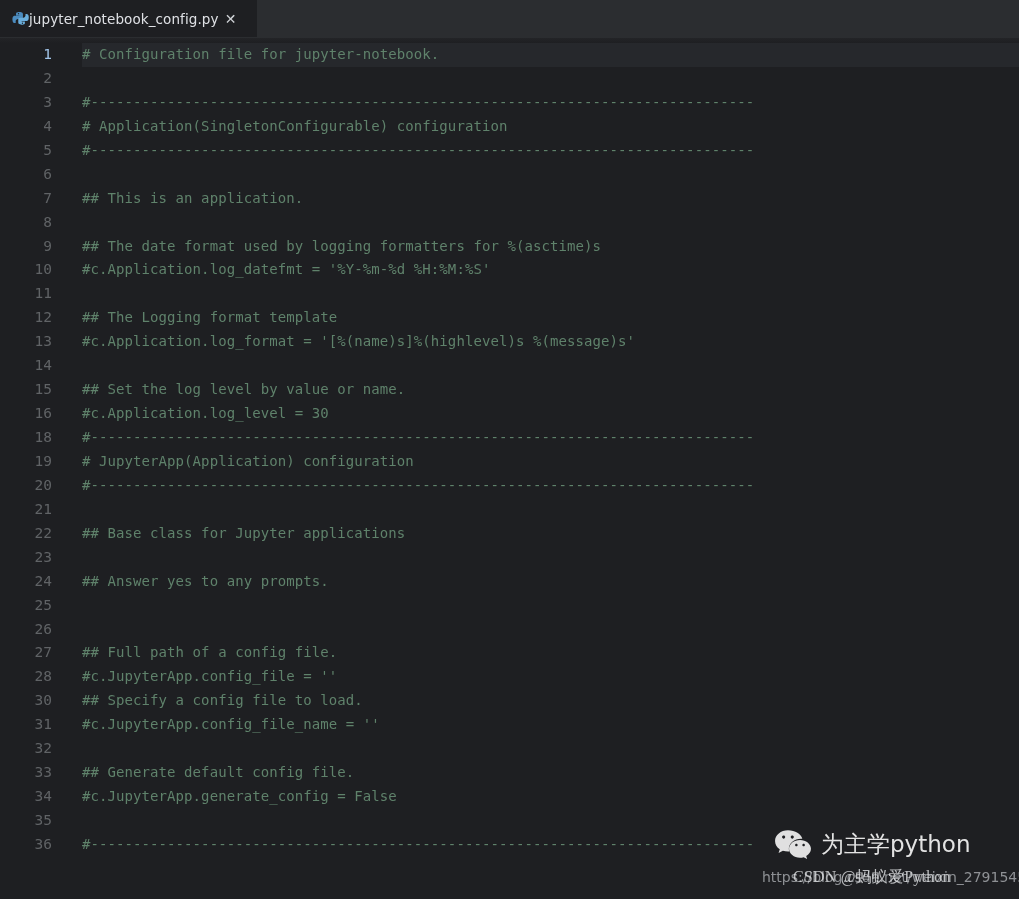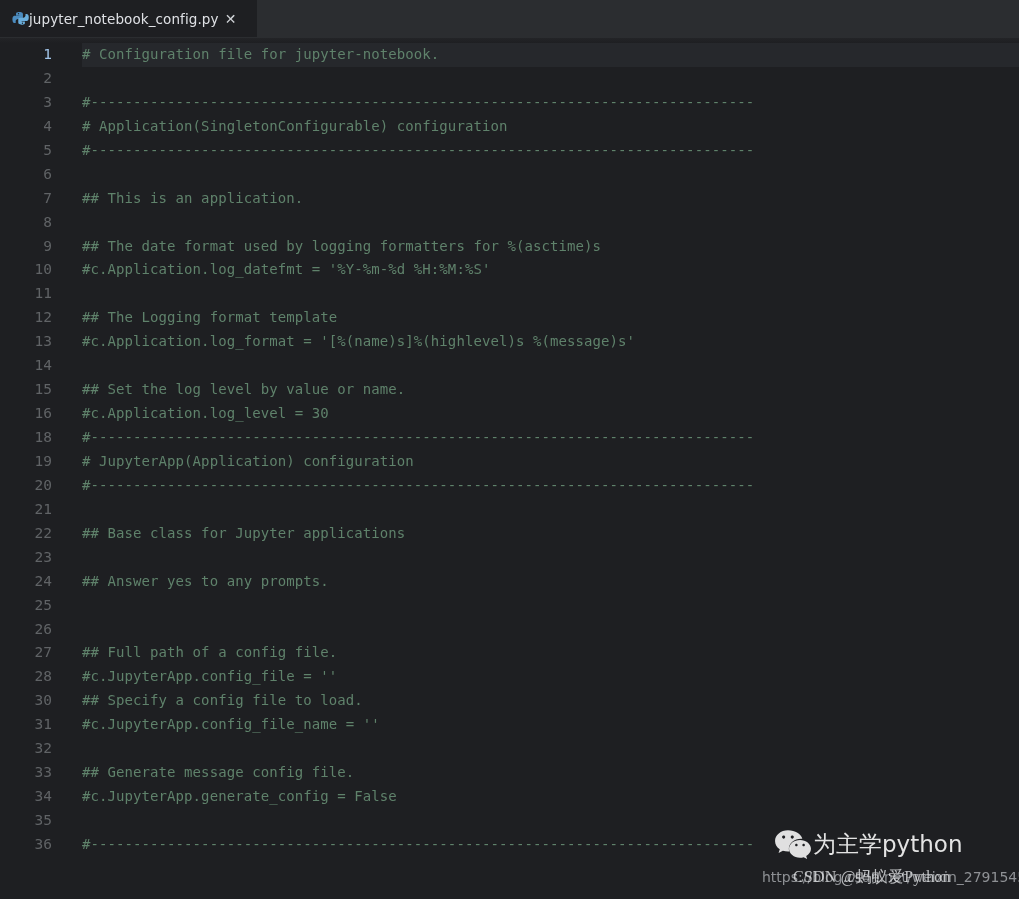--- a/index.html
+++ b/index.html
@@ -142,21 +142,21 @@
     background: #26282c;
   }
 
   
   .wm-wechat {
     position: absolute;
     left: 774px;
     top: 828px;
     display: flex;
     align-items: center;
-    gap: 1px;
+    gap: 9px;
     opacity: 0.93;
     pointer-events: none;
   }
   .wm-wechat .wm-logo {
     width: 38px;
     height: 32px;
     display: block;
   }
   .wm-wechat .wm-text {
     font-family: "DejaVu Sans", sans-serif;
@@ -231,21 +231,21 @@
         <div class="row"><div class="gutter">22</div><div class="code">## Base class for Jupyter applications</div></div>
         <div class="row"><div class="gutter">23</div><div class="code"></div></div>
         <div class="row"><div class="gutter">24</div><div class="code">## Answer yes to any prompts.</div></div>
         <div class="row"><div class="gutter">25</div></div>
         <div class="row"><div class="gutter">26</div><div class="code"></div></div>
         <div class="row"><div class="gutter">27</div><div class="code">## Full path of a config file.</div></div>
         <div class="row"><div class="gutter">28</div><div class="code">#c.JupyterApp.config_file = ''</div></div>
         <div class="row"><div class="gutter">30</div><div class="code">## Specify a config file to load.</div></div>
         <div class="row"><div class="gutter">31</div><div class="code">#c.JupyterApp.config_file_name = ''</div></div>
         <div class="row"><div class="gutter">32</div><div class="code"></div></div>
-        <div class="row"><div class="gutter">33</div><div class="code">## Generate message config file.</div></div>
+        <div class="row"><div class="gutter">33</div><div class="code">## Generate default config file.</div></div>
         <div class="row"><div class="gutter">34</div><div class="code">#c.JupyterApp.generate_config = False</div></div>
         <div class="row"><div class="gutter">35</div><div class="code"></div></div>
         <div class="row"><div class="gutter">36</div><div class="code">#------------------------------------------------------------------------------</div></div>
       </div>
   </div>
 
   <div class="wm-wechat">
     <svg class="wm-logo" viewBox="0 0 44 36">
       <path fill="#efefef" d="M16.2 2C7.9 2 1.2 7.6 1.2 14.5c0 3.9 2.1 7.4 5.5 9.7l-1.4 4.3 5-2.6c1.8.5 3.8.8 5.9.8.5 0 1 0 1.5-.1-.3-1-.5-2-.5-3.1 0-6.5 6.3-11.7 14.1-11.7.5 0 1 0 1.5.1C31.5 6.4 24.6 2 16.2 2zm-5 6.2c1 0 1.8.8 1.8 1.8s-.8 1.8-1.8 1.8-1.9-.8-1.9-1.8.9-1.8 1.9-1.8zm10 0c1 0 1.8.8 1.8 1.8s-.8 1.8-1.8 1.8-1.9-.8-1.9-1.8.9-1.8 1.9-1.8z"></path>
       <path fill="#efefef" d="M42.8 23.6c0-5.7-5.7-10.3-12.7-10.3s-12.7 4.6-12.7 10.3S23.1 33.9 30.1 33.9c1.5 0 2.9-.2 4.2-.6l4.1 2.2-1.1-3.5c3.4-1.9 5.5-5 5.5-8.4zm-16.9-2.9c-.8 0-1.5-.7-1.5-1.5s.7-1.5 1.5-1.5 1.5.7 1.5 1.5-.7 1.5-1.5 1.5zm8.4 0c-.8 0-1.5-.7-1.5-1.5s.7-1.5 1.5-1.5 1.5.7 1.5 1.5-.7 1.5-1.5 1.5z"></path>

